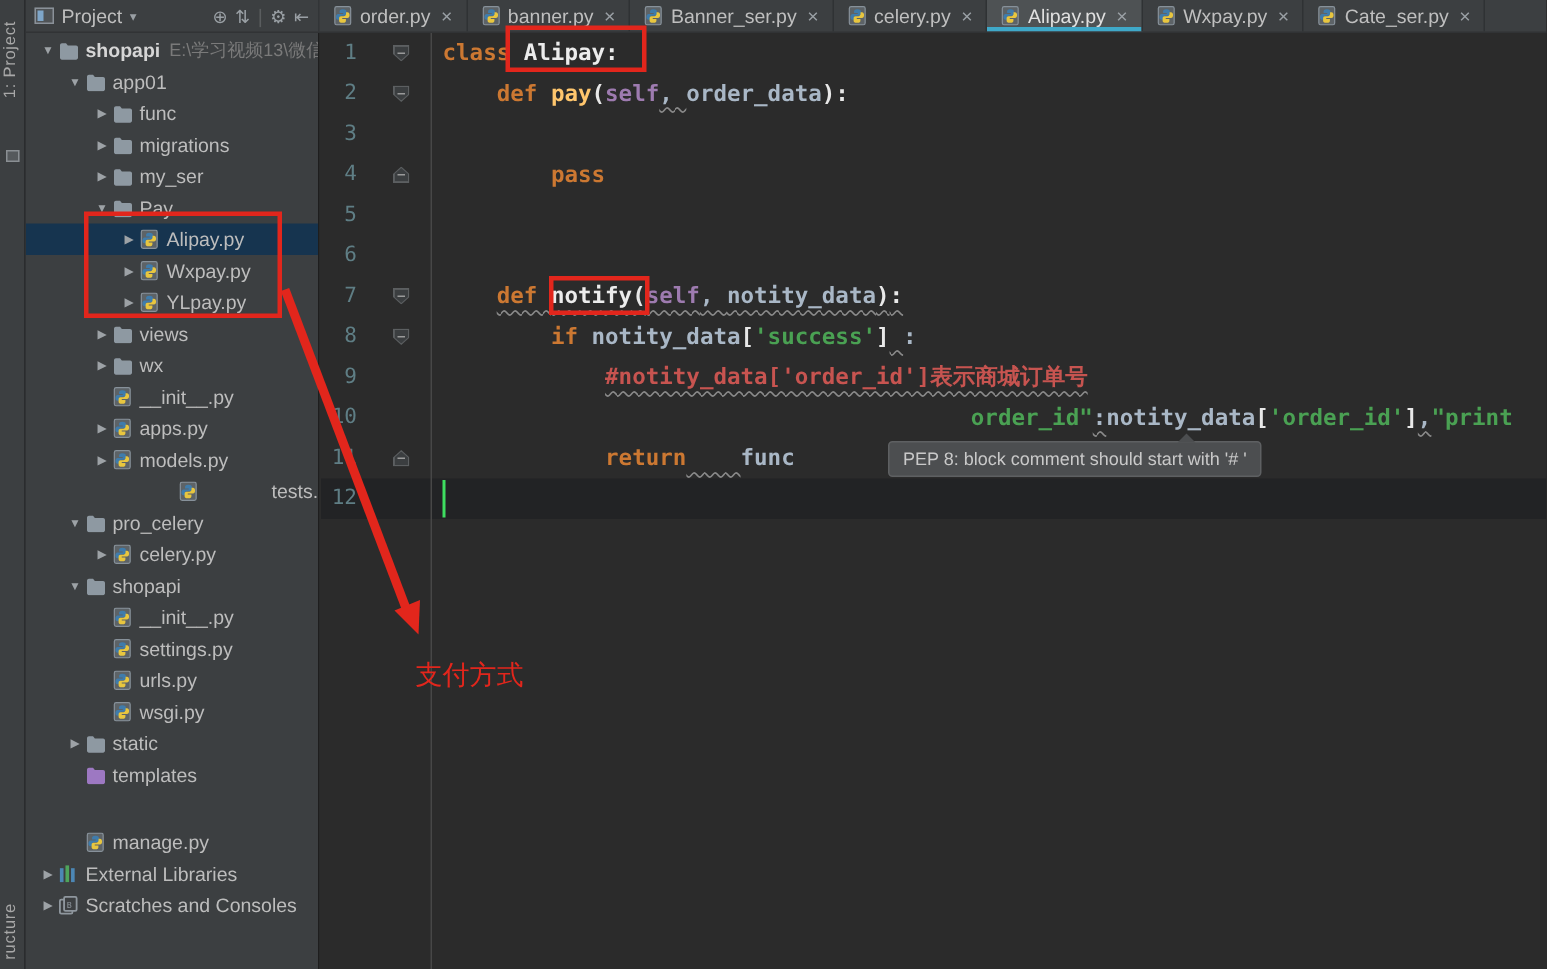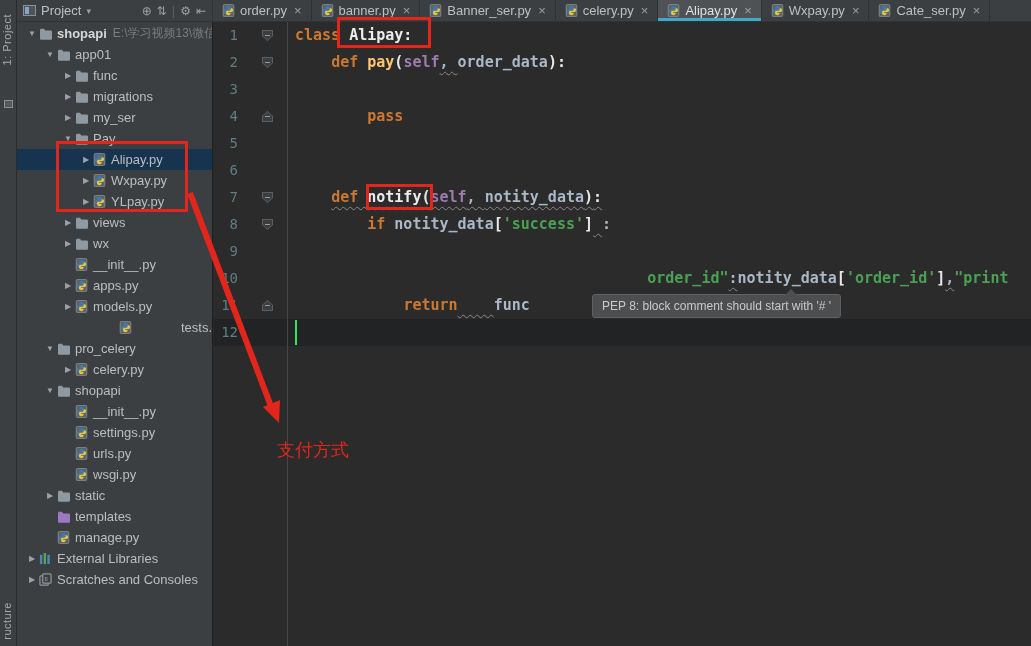--- a/index.html
+++ b/index.html
@@ -434,21 +434,21 @@
         </div>
         <div class="trow" style="padding-left: 26px;">
           <span class="arrow"></span>
           <span class="ticon">
             <svg width="14" height="12" viewBox="0 0 16 14">
               <path d="M1 2.5C1 1.7 1.7 1 2.5 1h3.2l1.4 1.8h6.4c.8 0 1.5.7 1.5 1.5v8c0 .8-.7 1.5-1.5 1.5h-11C1.7 13.8 1 13.1 1 12.3z" fill="#9d78c2"></path>
             </svg>
           </span>
           <span class="tlabel">templates</span>
         </div>
-        <div class="trow" style="padding-left: 26px;">
+        <div class="trow" style="padding-left: 26px; margin-top: 24px;">
           <span class="arrow"></span>
           <span class="ticon">
             <svg width="13" height="13" viewBox="0 0 16 16">
               <rect x="1.5" y="0.5" width="13" height="15" rx="1.5" fill="#5d6367" stroke="#87919a" stroke-width="1"></rect>
               <path d="M8 2.6c-2.1 0-2.6 1-2.6 2v1.1h3v.8H4.2C3 6.5 2.4 7.6 2.4 9c0 1.4.6 2.3 1.8 2.3h1.1V9.8c0-1 .8-1.8 1.8-1.8h2.4c.9 0 1.5-.7 1.5-1.6V4.6c0-1-.5-2-3-2z" fill="#3f7cac"></path>
               <path d="M8 13.8c2.1 0 2.6-1 2.6-2v-1.1h-3v-.8h4.2c1.2 0 1.8-1.1 1.8-2.5 0-1.4-.6-2.3-1.8-2.3h-1.1v1.5c0 1-.8 1.8-1.8 1.8H6.5c-.9 0-1.5.7-1.5 1.6v1.8c0 1 .5 2 3 2z" fill="#e8c63f"></path>
             </svg>
           </span>
           <span class="tlabel">manage.py</span>
         </div>
@@ -480,21 +480,21 @@
   <div class="editor">
     <div id="code-lines">
         <div class="crow"><span class="ln">1</span><span class="foldcol"><div class="fold open"><div class="in"></div><div class="mn"></div></div></span><span class="codetext"><span class="kw">class </span><span class="cls">Alipay:</span></span></div>
         <div class="crow"><span class="ln">2</span><span class="foldcol"><div class="fold open"><div class="in"></div><div class="mn"></div></div></span><span class="codetext"><span class="">    </span><span class="kw">def </span><span class="fn">pay</span><span class="br">(</span><span class="self">self</span><span class="pln wavy">, </span><span class="pln">order_data</span><span class="br">)</span><span class="br">:</span></span></div>
         <div class="crow"><span class="ln">3</span><span class="foldcol"></span></div>
         <div class="crow"><span class="ln">4</span><span class="foldcol"><div class="fold close"><div class="in"></div><div class="mn"></div></div></span><span class="codetext"><span class="">        </span><span class="kw">pass</span></span></div>
         <div class="crow"><span class="ln">5</span><span class="foldcol"></span><span class="codetext"></span></div>
         <div class="crow"><span class="ln">6</span><span class="foldcol"></span><span class="codetext"></span></div>
         <div class="crow"><span class="ln">7</span><span class="foldcol"><div class="fold open"><div class="in"></div><div class="mn"></div></div></span><span class="codetext"><span class="">    </span><span class="kw wavy">def </span><span class="fnw wavy">notify</span><span class="br wavy">(</span><span class="self wavy">self</span><span class="pln wavy">, </span><span class="pln wavy">notity_data</span><span class="br wavy">)</span><span class="br wavy">:</span></span></div>
         <div class="crow"><span class="ln">8</span><span class="foldcol"><div class="fold open"><div class="in"></div><div class="mn"></div></div></span><span class="codetext"><span class="">        </span><span class="kw">if </span><span class="pln">notity_data</span><span class="br">[</span><span class="str">'success'</span><span class="br">]</span><span class=" wavy"> </span><span class="pln">:</span></span></div>
-        <div class="crow"><span class="ln">9</span><span class="foldcol"></span></div>
+        <div class="crow"><span class="ln">9</span><span class="foldcol"></span><span class="codetext"><span class="">            </span><span class="cmt wavy">#notity_data['order_id']表示商城订单号</span></span></div>
         <div class="crow"><span class="ln">10</span><span class="foldcol"></span><span class="codetext"><span class="">                                       </span><span class="str">order_id"</span><span class="pln wavy">:</span><span class="pln">notity_data</span><span class="br">[</span><span class="str">'order_id'</span><span class="br">]</span><span class="pln wavy">,</span><span class="str">"print</span></span></div>
         <div class="crow"><span class="ln">11</span><span class="foldcol"><div class="fold close"><div class="in"></div><div class="mn"></div></div></span><span class="codetext"><span class="">            </span><span class="kw">return</span><span class=" wavy">    </span><span class="pln">func</span></span></div>
         <div class="crow current"><span class="ln">12</span><span class="foldcol"></span><span class="codetext"></span></div>
       </div>
     <div class="gutline"></div>
     <div class="caret"></div>
     <div class="tooltip">
       <div class="notch"></div>
       <span>PEP 8: block comment should start with '# '</span>
     </div>

